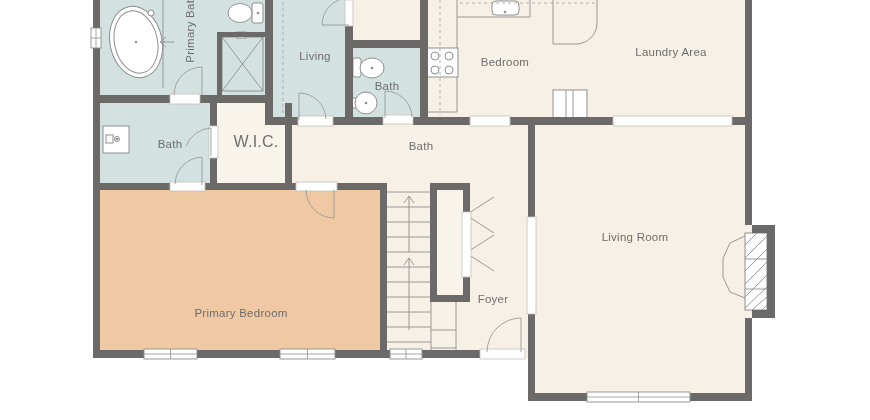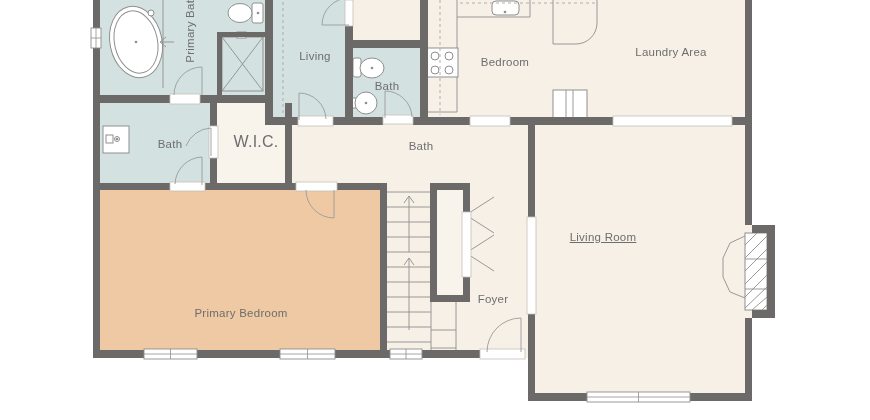--- a/index.html
+++ b/index.html
@@ -11,21 +11,21 @@
   .lbl-pbath{left:190px;top:28px;transform:translate(-50%,-50%) rotate(-90deg);}
   .lbl-laundry{left:315px;top:56px;}
   .lbl-bathtop{left:387px;top:86px;}
   .lbl-kitchen{left:505px;top:62px;}
   .lbl-dining{left:671px;top:52px;}
   .lbl-bathleft{left:170px;top:144px;}
   .lbl-wic{left:256px;top:130px;font-size:16px;margin-top:12px;}
   .lbl-hall{left:421px;top:146px;}
   .lbl-bedroom{left:241px;top:272px;margin-top:41px;}
   .lbl-foyer{left:493px;top:299px;text-align:right;}
-  .lbl-living{left:603px;top:237px;text-decoration:underline;}
+  .lbl-living{left:635px;top:237px;}
 </style>
 </head>
 <body>
 
 <div class="plan">
   <svg id="plan-svg" width="870" height="420" viewBox="0 0 870 420">
       <rect x="93" y="95" width="440" height="263" fill="#f6f0e7"></rect>
       <rect x="345" y="0" width="83" height="48" fill="#f6f0e7"></rect>
       <rect x="210" y="103" width="82" height="87" fill="#f8f3eb"></rect>
       <rect x="100" y="0" width="173" height="103" fill="#d3e1e1"></rect>

